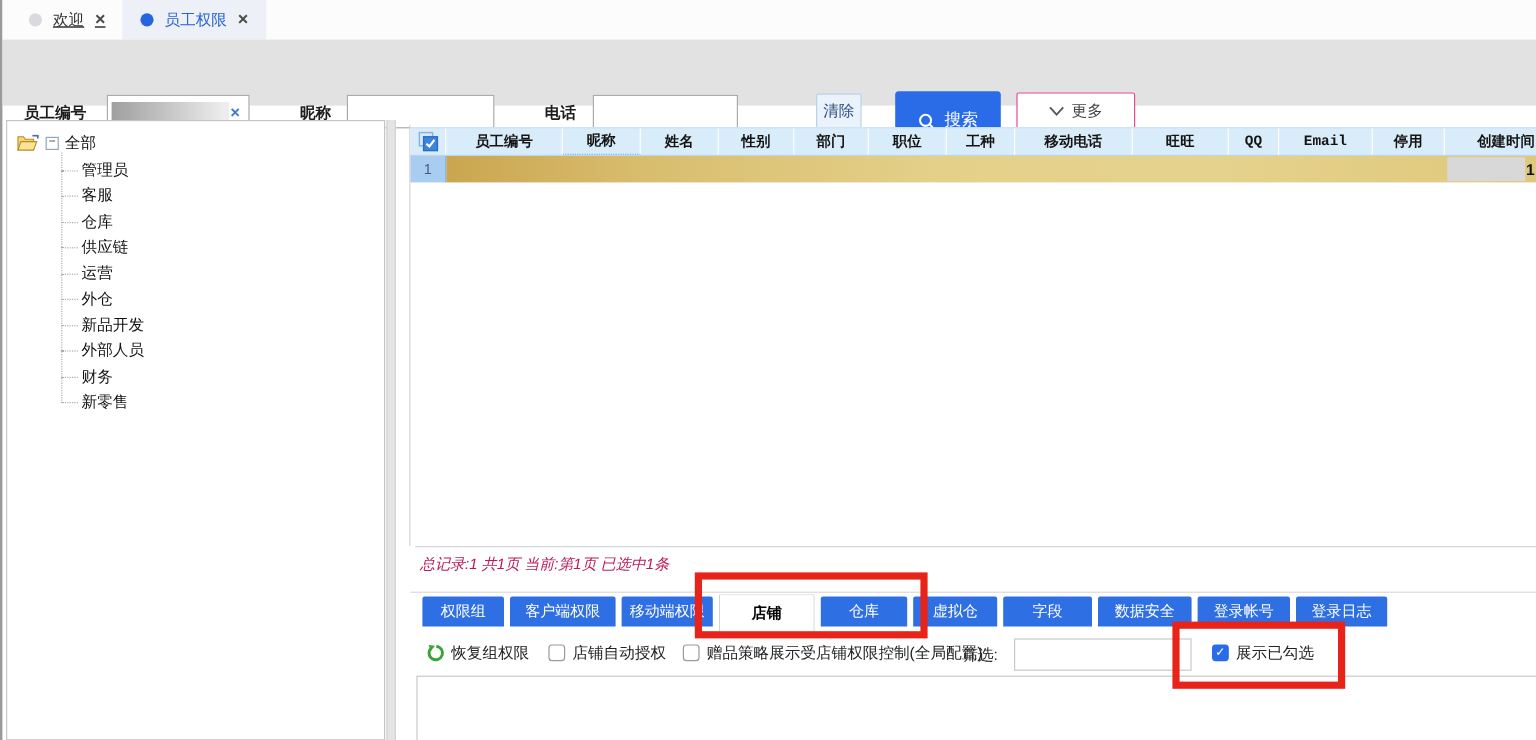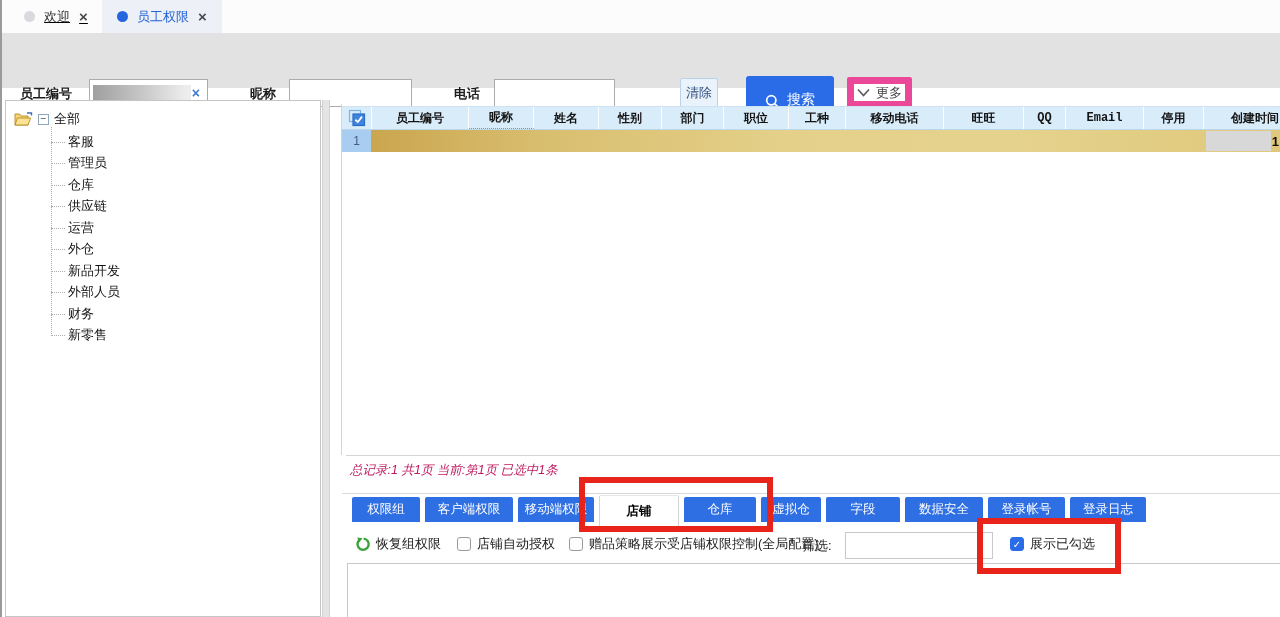--- a/index.html
+++ b/index.html
@@ -28,21 +28,21 @@
   .searchbar { position:absolute; left:0; top:33px; right:0; height:55px; background:#e2e2e2; }
   .sb-label { position:absolute; top:52px; font-size:13px; color:#1d1d1d; font-weight:600; }
   .sb-input { position:absolute; top:46px; height:28px; background:#fff; border:1px solid #ababab; }
   .redact-strip { position:absolute; left:3px; top:5px; height:17px; width:98px;
     background:linear-gradient(90deg,#9f9f9f,#c3c3c3 45%,#ededed 95%); }
   .input-clear-x { position:absolute; right:7px; top:6px; color:#3f7bd0; font-size:14px; font-weight:bold; line-height:1; }
   .btn-clear { position:absolute; left:678px; top:45px; width:38px; height:29px; background:#eaf2fb; border:1px solid #b9d3ea;
     color:#2f4f7f; font-size:13px; display:flex; align-items:center; justify-content:center; border-radius:2px; }
   .btn-search { position:absolute; left:744px; top:43px; width:88px; height:33px; background:#2a6ce8; border:none; border-radius:3px;
     color:#fff; font-size:14px; display:flex; align-items:flex-end; justify-content:center; gap:7px; }
-  .btn-more { position:absolute; left:845px; top:44px; width:65px; height:31px; background:#ffffff; border:7px solid #ec4899; border-radius:2px;
+  .btn-more { position:absolute; left:845px; top:44px; width:99px; height:31px; background:#ffffff; border:1px solid #ec4899; border-radius:2px;
     color:#444; font-size:13px; display:flex; align-items:center; justify-content:center; gap:6px; }
 
   
   .left-panel { position:absolute; left:3px; top:100px; width:316px; height:517px; background:#fff; border:1px solid #c5c5c5; overflow:hidden; }
   .tree { padding:8px 0 0 8px; font-size:13px; color:#111; }
   .tree-root-row { display:flex; align-items:center; gap:5px; height:20px; }
   .expander { width:11px; height:11px; border:1px solid #8fa8c0; background:#fff; display:flex; align-items:center; justify-content:center;
     font-size:10px; line-height:1; color:#444; }
   .tree-children { margin-left:37px; position:relative; margin-top:2px; }
   .tree-children::before { content:''; position:absolute; left:0; top:-4px; bottom:10px; border-left:1px dotted #adadad; }
@@ -148,24 +148,24 @@
       <svg width="19" height="15" viewBox="0 0 19 15">
         <path d="M1 3 L1 13 L14 13 L14 4 L7 4 L5.6 2 L1 2 Z" fill="#f7d677" stroke="#b98a1e" stroke-width="0.9"></path>
         <path d="M3.4 6 L16.6 6 L14 13 L1 13 Z" fill="#fbe396" stroke="#b98a1e" stroke-width="0.9"></path>
         <path d="M13 1 L17.5 1 L17.5 3.4" fill="none" stroke="#3f6fb5" stroke-width="1.4"></path>
       </svg>
       <span class="expander">−</span>
       <span>全部</span>
     </div>
     <div class="tree-children">
       <div class="tree-item">
+          <span>管理员</span>
+        </div>
+      <div class="tree-item">
           <span>客服</span>
-        </div>
-      <div class="tree-item">
-          <span>管理员</span>
         </div>
       <div class="tree-item">
           <span>仓库</span>
         </div>
       <div class="tree-item">
           <span>供应链</span>
         </div>
       <div class="tree-item">
           <span>运营</span>
         </div>
@@ -226,21 +226,21 @@
 <div class="divider-a"></div>
 <div class="status-text">总记录:1 共1页 当前:第1页 已选中1条</div>
 <div class="divider-b"></div>
 
 <div class="perm-tabs">
   <div class="ptab" style="width:68px">权限组</div>
   <div class="ptab" style="width:88px">客户端权限</div>
   <div class="ptab" style="width:76px">移动端权限</div>
   <div class="ptab active" style="width:80px">店铺</div>
   <div class="ptab" style="width:72px">仓库</div>
-  <div class="ptab" style="width:60px">虚拟仓</div>
+  <div class="ptab" style="width:70px">虚拟仓</div>
   <div class="ptab" style="width:74px">字段</div>
   <div class="ptab" style="width:78px">数据安全</div>
   <div class="ptab" style="width:77px">登录帐号</div>
   <div class="ptab" style="width:76px">登录日志</div>
 </div>
 
 <div class="controls">
   <div class="ctl-restore">
     <svg width="16" height="15" viewBox="0 0 16 15">
       <path d="M4.2 3.2 A5.6 5.6 0 1 0 8.6 1.6" fill="none" stroke="#3aa33a" stroke-width="2.4"></path>

